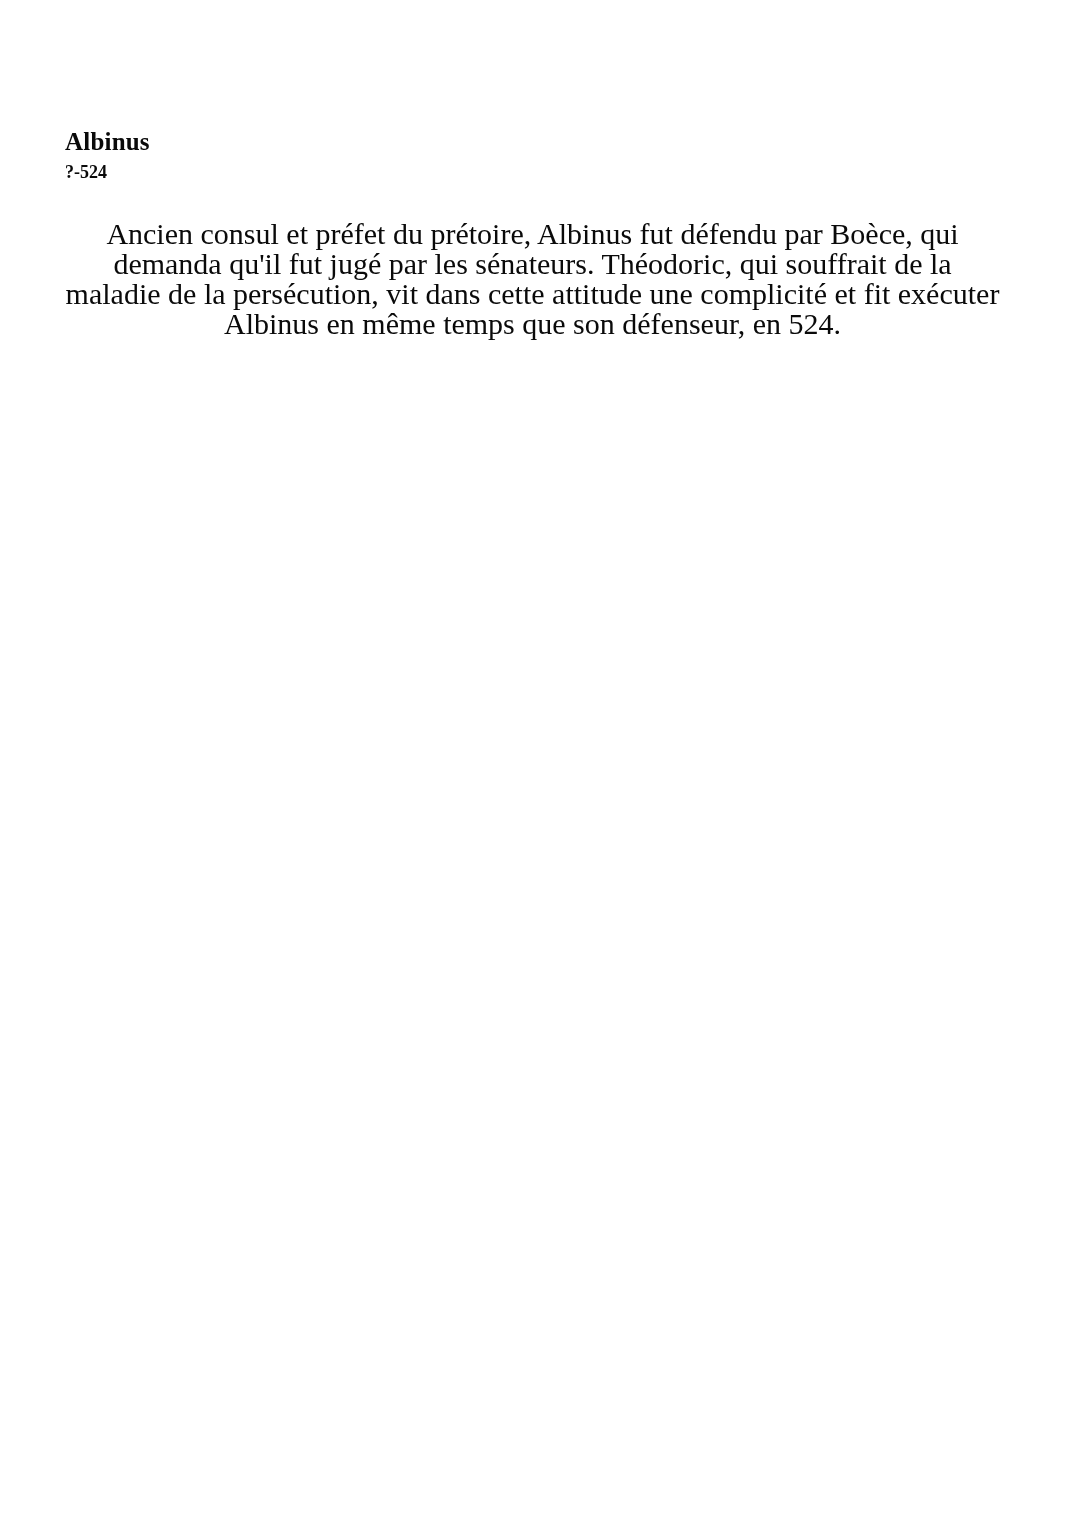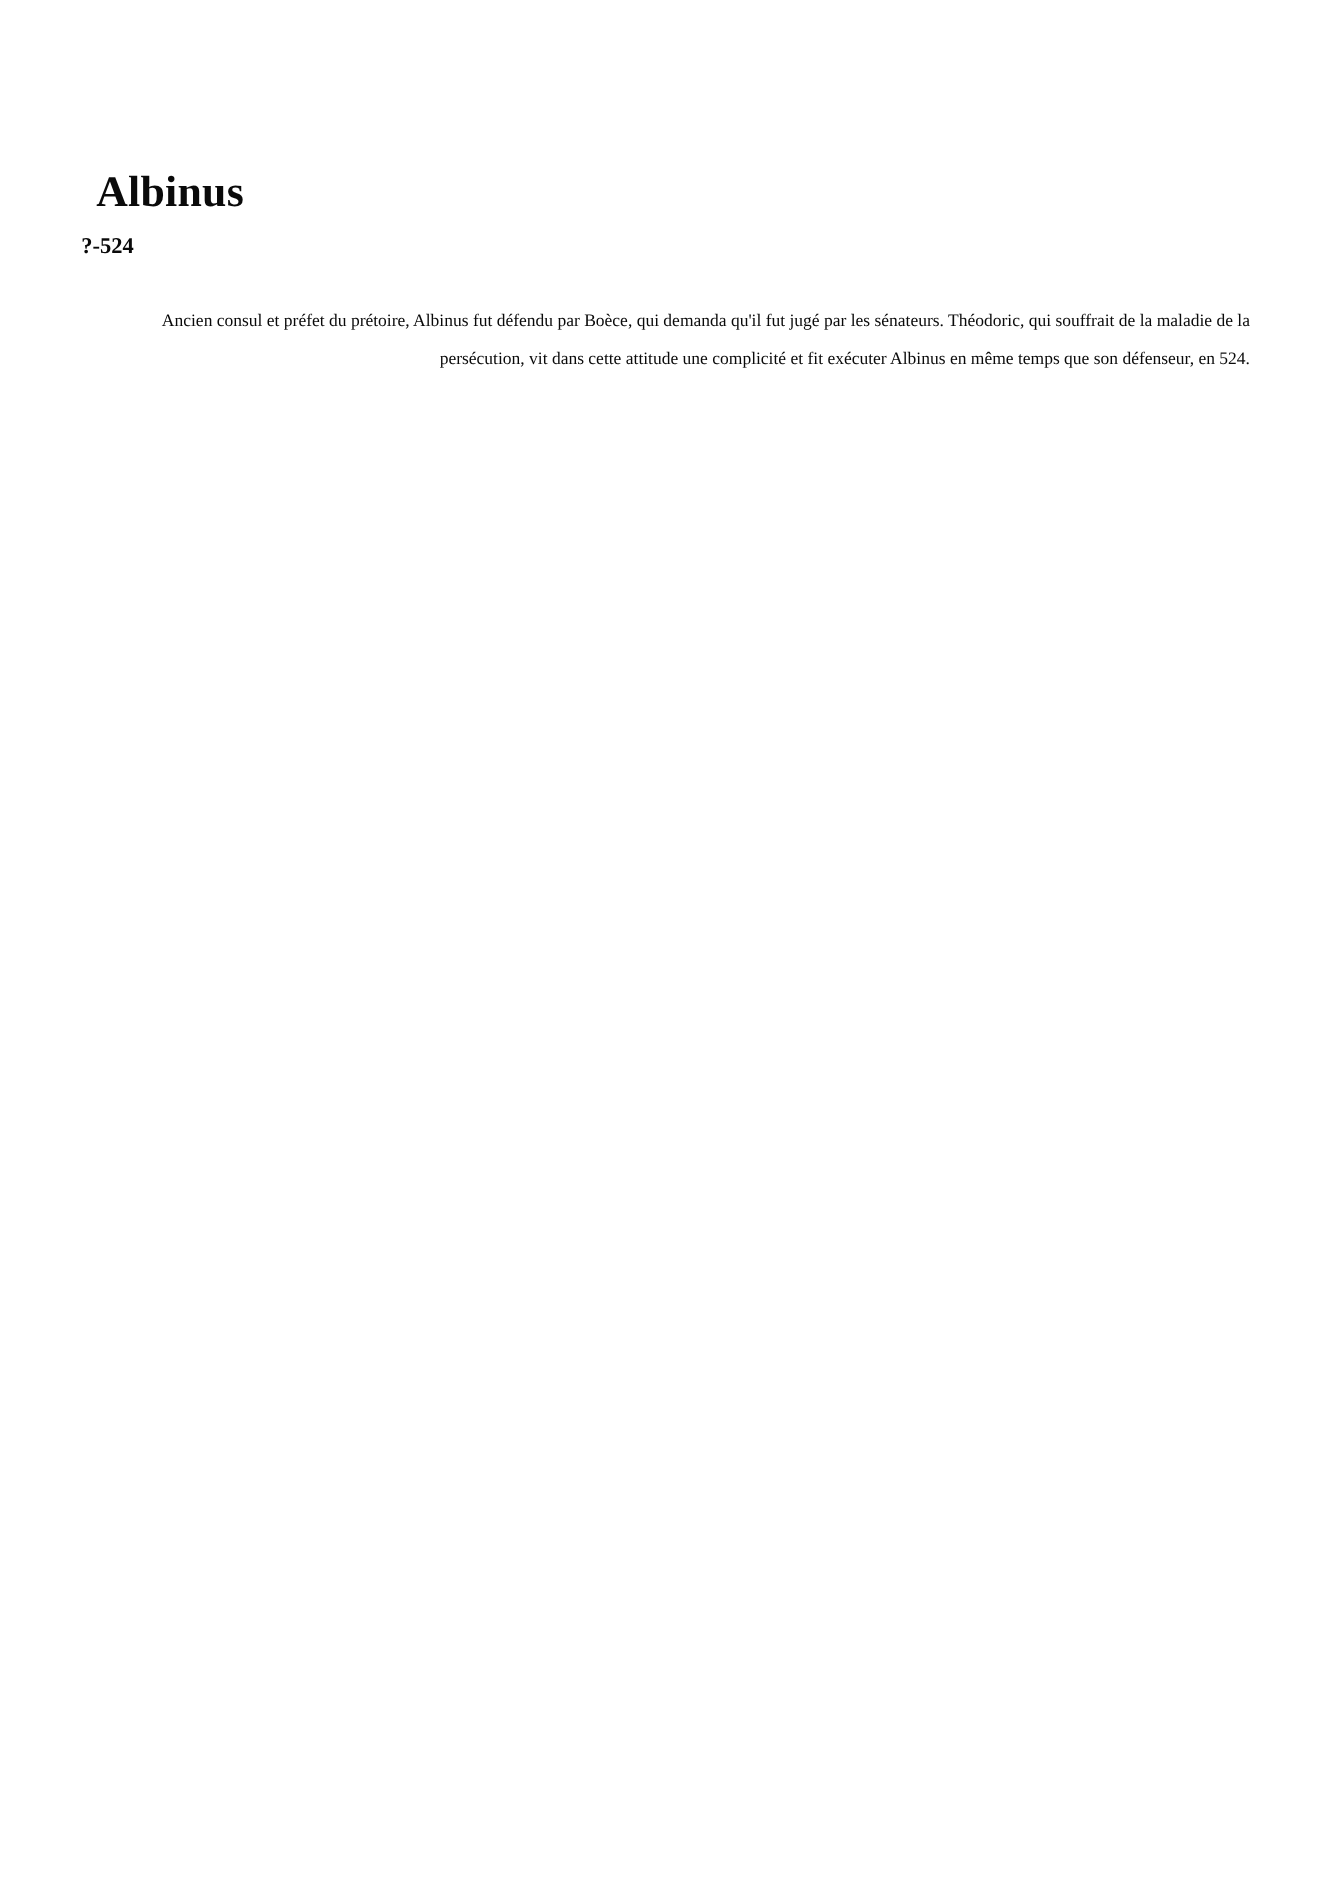--- a/index.html
+++ b/index.html
@@ -16,37 +16,37 @@
     font-family: "Liberation Serif", "DejaVu Serif", serif;
     color: #0a0a0a;
   }
   .content {
     position: absolute;
     left: 65px;
     top: 126px;
     width: 935px;
   }
   .doc-title {
-    font-size: 35px;
+    font-size: 25px;
     font-weight: bold;
     line-height: 31px;
-    margin: 12px;
+    margin: 0;
     letter-spacing: 0.2px;
   }
   .doc-lifespan {
     font-size: 18px;
     font-weight: bold;
     line-height: 31px;
     margin: 0;
   }
   .doc-paragraph {
     margin: 31px 0 0 0;
-    font-size: 14px;
+    font-size: 30px;
     line-height: 30px;
-    text-align: right;
+    text-align: center;
   }
 </style>
 </head>
 <body>
 
 <div class="page">
   <div class="content">
     <h1 class="doc-title">Albinus</h1>
     <h2 class="doc-lifespan">?-524</h2>
     <p class="doc-paragraph">Ancien consul et préfet du prétoire, Albinus fut défendu par Boèce, qui demanda qu'il fut jugé par les sénateurs. Théodoric, qui souffrait de la maladie de la persécution, vit dans cette attitude une complicité et fit exécuter Albinus en même temps que son défenseur, en 524.</p>

